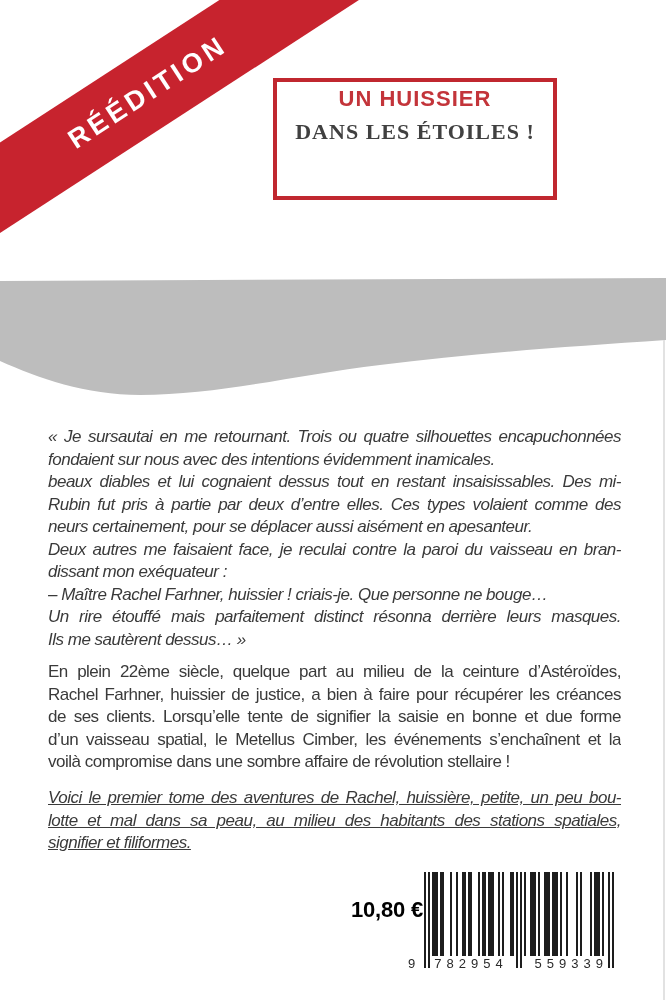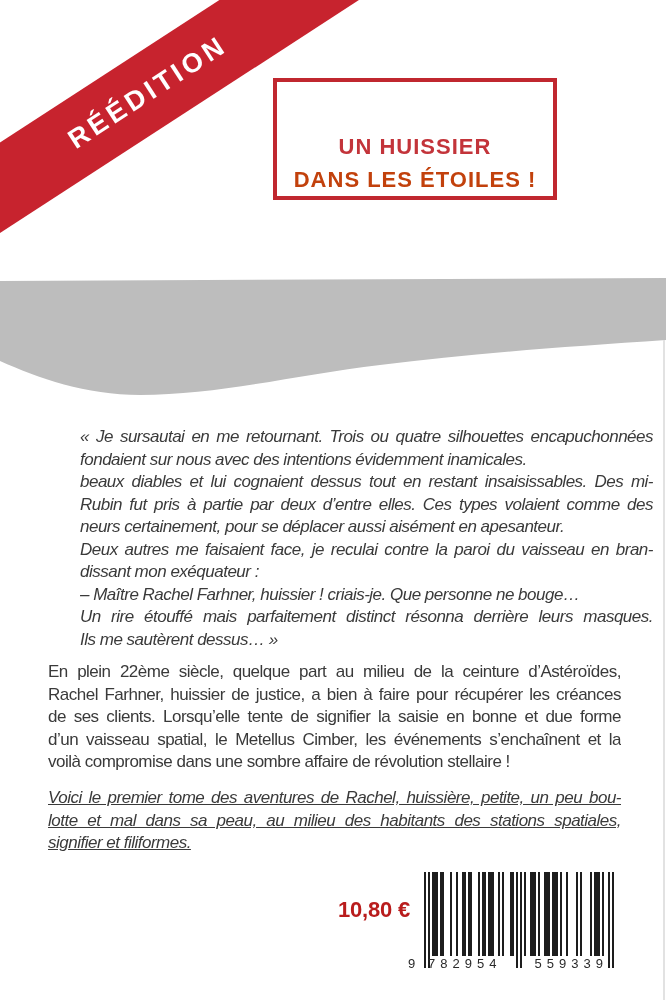--- a/index.html
+++ b/index.html
@@ -15,68 +15,68 @@
     background:#c7232e;transform:rotate(-33deg);
     display:flex;align-items:center;justify-content:center;
   }
   .ribbon-label{
     color:#ffffff;font-size:27px;font-weight:bold;letter-spacing:4px;
   }
   
   .title-box{
     position:absolute;left:273px;top:78px;width:284px;height:122px;
     box-sizing:border-box;border:4px solid #c0272f;background:#ffffff;
-    display:flex;flex-direction:column;align-items:center;justify-content:flex-end;
+    display:flex;flex-direction:column;align-items:center;justify-content:flex-start;
   }
   .title-line{
     color:#c3343a;font-weight:bold;font-size:22px;letter-spacing:1px;
     line-height:1.5;white-space:nowrap;
   }
   
   .wave-svg{position:absolute;left:0;top:276px;}
   
   .textblock{position:absolute;left:48px;width:573px;}
-  .quote{top:426px;font-style:italic;margin-left:32px;}
+  .quote{top:426px;font-style:italic;}
   .synopsis{top:661px;}
   .tagline{top:787px;font-style:italic;text-decoration:underline;}
   .tline{
     font-size:17px;line-height:22.5px;letter-spacing:-0.5px;
     white-space:nowrap;overflow:hidden;text-align:left;
   }
   .tline.stretch{text-align:justify;text-align-last:justify;white-space:normal;}
   
   .price{
-    position:absolute;left:300px;top:897px;width:110px;text-align:right;
-    font-size:22px;font-weight:bold;color:#b91c1c;letter-spacing:-0.2px;
+    position:absolute;left:313px;top:897px;width:110px;text-align:right;
+    font-size:22px;font-weight:bold;color:#000000;letter-spacing:-0.2px;
   }
   .barcode{position:absolute;left:424px;top:872px;width:190px;height:100px;}
   .bc-digits span{
     position:absolute;top:84px;font-size:13px;letter-spacing:5px;color:#2a2a2a;
     font-family:"Liberation Sans", sans-serif;
   }
   .bc-g1{left:-16px;}
-  .bc-g2{left:4px;width:86px;text-align:left;}
+  .bc-g2{left:4px;width:86px;text-align:center;}
   .bc-g3{left:98px;width:86px;text-align:right;}
   
   .edge-line{
     position:absolute;right:1px;top:340px;bottom:0;width:2px;background:#e2e2e2;
   }
 </style>
 </head>
 <body>
 
 <div class="page">
 
   <div class="ribbon" style="background: rgb(199, 35, 46);">
     <span class="ribbon-label">RÉÉDITION</span>
   </div>
 
   <div class="title-box" style="border-color: rgb(192, 39, 47);">
     <span class="title-line" style="color: rgb(195, 52, 58);">UN HUISSIER</span>
-    <span class="title-line" style="color: #c2410c;">DANS LES ÉTOILES !</span>
+    <span class="title-line" style="color: #404040; font-family: Liberation Serif, serif;">DANS LES ÉTOILES !</span>
   </div>
 
   <svg class="wave-svg" width="666" height="126" viewBox="0 0 666 126">
     <path d="M0,5 L666,2 L666,64 C560,71 468,78 380,89 C296,99 218,119 140,119 C86,119 38,102 0,85 Z" fill="#bdbdbd"></path>
   </svg>
 
   <div class="textblock quote">
       <div class="tline stretch">« Je sursautai en me retournant. Trois ou quatre silhouettes encapuchonnées</div>
       <div class="tline">fondaient sur nous avec des intentions évidemment inamicales.</div>
       <div class="tline stretch">beaux diables et lui cognaient dessus tout en restant insaisissables. Des mi-</div>

